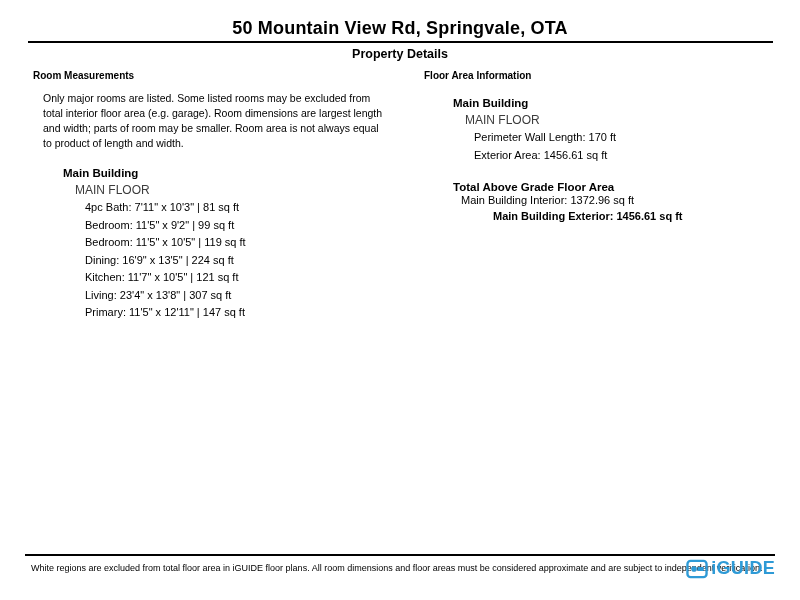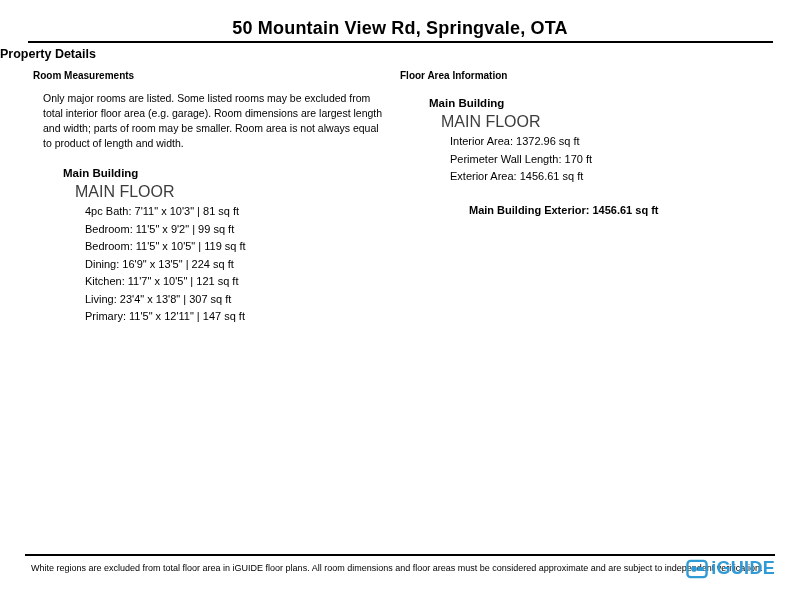--- a/index.html
+++ b/index.html
@@ -35,52 +35,52 @@
     left: 28px;
     right: 27px;
     height: 2px;
     background: #000;
   }
   .subtitle {
     position: absolute;
     top: 47px;
     left: 0;
     right: 0;
-    text-align: left;
+    text-align: center;
     font-size: 12.5px;
     font-weight: bold;
   }
   
   .col {
     position: absolute;
     top: 70px;
   }
   .col-left  { left: 33px;  width: 362px; }
-  .col-right { left: 400px; width: 368px; }
+  .col-right { left: 424px; width: 368px; }
   .sec-heading {
     font-size: 10px;
     font-weight: bold;
     margin: 0 0 4px 0;
   }
   .sec-desc {
     font-size: 10.5px;
     line-height: 15px;
     margin: 10px;
   }
   .building {
     margin-top: 16px;
   }
   .building-name {
     font-size: 11.5px;
     font-weight: bold;
     margin-left: 30px;
   }
   .col-right .building-name { margin-left: 29px; }
   .floor-name {
-    font-size: 16px;
+    font-size: 12px;
     color: #3c3c3c;
     margin-left: 42px;
     margin-top: 4px;
   }
   .col-right .floor-name { margin-left: 41px; }
   .items { margin-top: 2px; }
   .item {
     font-size: 11px;
     line-height: 17.5px;
     margin-left: 52px;
@@ -161,26 +161,27 @@
       </div>
     </div>
   </div>
 
   <div class="col col-right">
     <div class="sec-heading">Floor Area Information</div>
     <div class="building">
       <div class="building-name">Main Building</div>
       <div class="floor-name">MAIN FLOOR</div>
       <div class="items">
-        <div class="item">Interior Area: 1372.96 sq ft</div>
         <div class="item">Perimeter Wall Length: 170 ft</div>
         <div class="item">Exterior Area: 1456.61 sq ft</div>
       </div>
     </div>
     <div class="total-block">
+      <div class="total-heading">Total Above Grade Floor Area</div>
+      <div class="total-item">Main Building Interior: 1372.96 sq ft</div>
       <div class="total-item bold">Main Building Exterior: 1456.61 sq ft</div>
     </div>
   </div>
 
   <div class="footer-rule"></div>
   <div class="footer-text">White regions are excluded from total floor area in iGUIDE floor plans. All room dimensions and floor areas must be considered approximate and are subject to independent verification.</div>
 
   <div class="logo">
     <svg class="logo-icon" width="22" height="20" viewBox="0 0 24 22">
       <rect x="1.5" y="2" width="21" height="18" rx="3.5" fill="none" stroke="currentColor" stroke-width="2.6"></rect>

